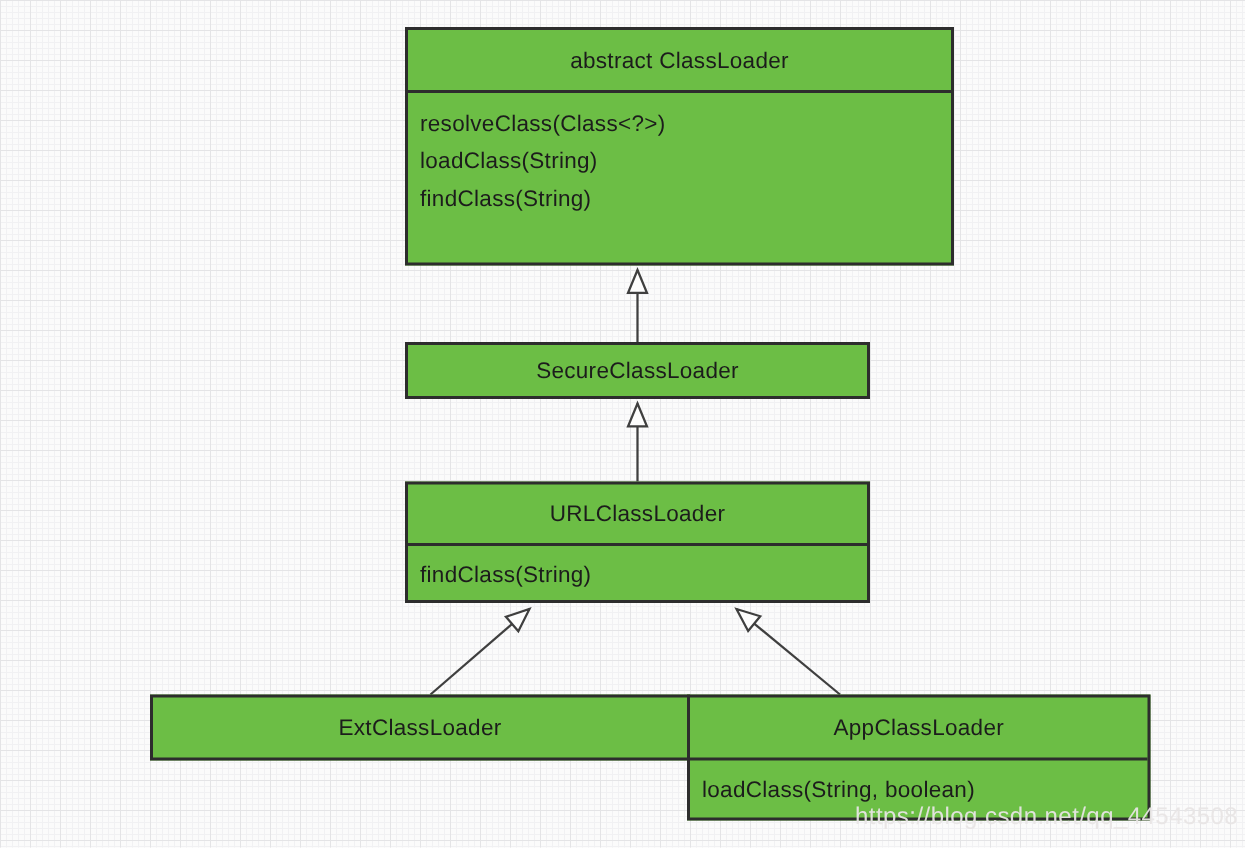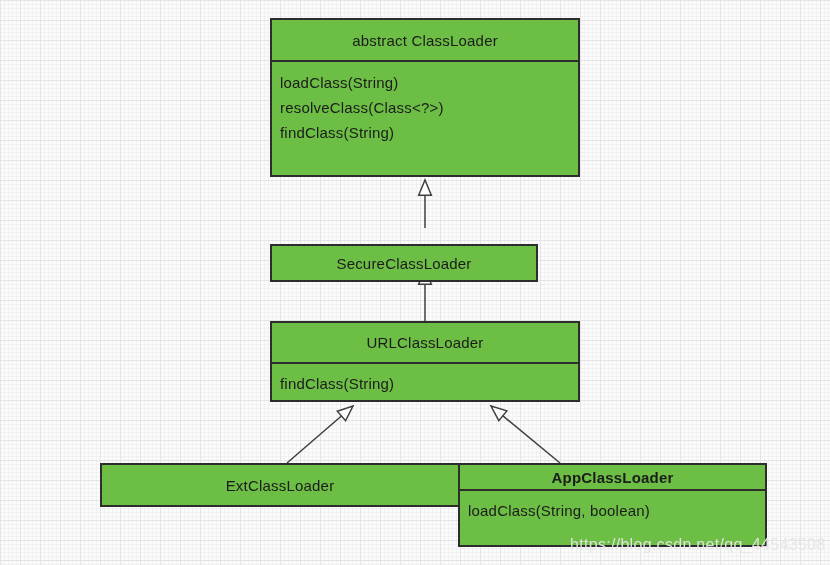--- a/index.html
+++ b/index.html
@@ -39,31 +39,31 @@
     border-top: 2px solid #2d2d2d;
   }
   .uml-methods {
     padding: 8px 8px 0 8px;
     font-size: 15px;
     letter-spacing: 0.2px;
   }
   .uml-methods .method { line-height: 25px; white-space: nowrap; }
 
   
-  #box-classloader { left: 270px; top: 18px;  width: 310px; height: 159px; }
+  #box-classloader { left: 270px; top: 18px;  width: 366px; height: 159px; }
   #box-classloader .uml-title { height: 40px; }
-  #box-secure      { left: 270px; top: 244px; width: 268px; height: 38px; }
+  #box-secure      { left: 270px; top: 228px; width: 310px; height: 38px; }
   #box-secure .uml-title { height: 34px; }
   #box-url         { left: 270px; top: 321px; width: 310px; height: 81px; }
   #box-url .uml-title { height: 39px; }
   #box-url .uml-methods { padding-top: 7px; }
   #box-ext         { left: 100px; top: 463px; width: 360px; height: 44px; }
   #box-ext .uml-title { height: 40px; }
   #box-app         { left: 458px; top: 463px; width: 309px; height: 84px; }
-  #box-app .uml-title { height: 24px; font-weight: bold; }
+  #box-app .uml-title { height: 40px; }
   #box-app .uml-methods { padding-top: 7px; }
 
   .arrow-layer {
     position: absolute;
     left: 0; top: 0;
     width: 830px; height: 565px;
     pointer-events: none;
   }
   .watermark {
     position: absolute;
@@ -88,22 +88,22 @@
     <line x1="425" y1="228" x2="425" y2="180" stroke="#3f3f3f" stroke-width="1.5" marker-end="url(#tri)"></line>
     <line x1="425" y1="321" x2="425" y2="269" stroke="#3f3f3f" stroke-width="1.5" marker-end="url(#tri)"></line>
     <line x1="287" y1="463" x2="353" y2="406" stroke="#3f3f3f" stroke-width="1.5" marker-end="url(#tri)"></line>
     <line x1="560" y1="463" x2="491" y2="406" stroke="#3f3f3f" stroke-width="1.5" marker-end="url(#tri)"></line>
   </svg>
 
   <div class="uml-box" id="box-classloader">
     <div class="uml-title">abstract ClassLoader</div>
     <div class="uml-divider"></div>
     <div class="uml-methods">
+      <div class="method">resolveClass(Class&lt;?&gt;)</div>
       <div class="method">loadClass(String)</div>
-      <div class="method">resolveClass(Class&lt;?&gt;)</div>
       <div class="method">findClass(String)</div>
     </div>
   </div>
 
   <div class="uml-box" id="box-secure">
     <div class="uml-title">SecureClassLoader</div>
   </div>
 
   <div class="uml-box" id="box-url">
     <div class="uml-title">URLClassLoader</div>

